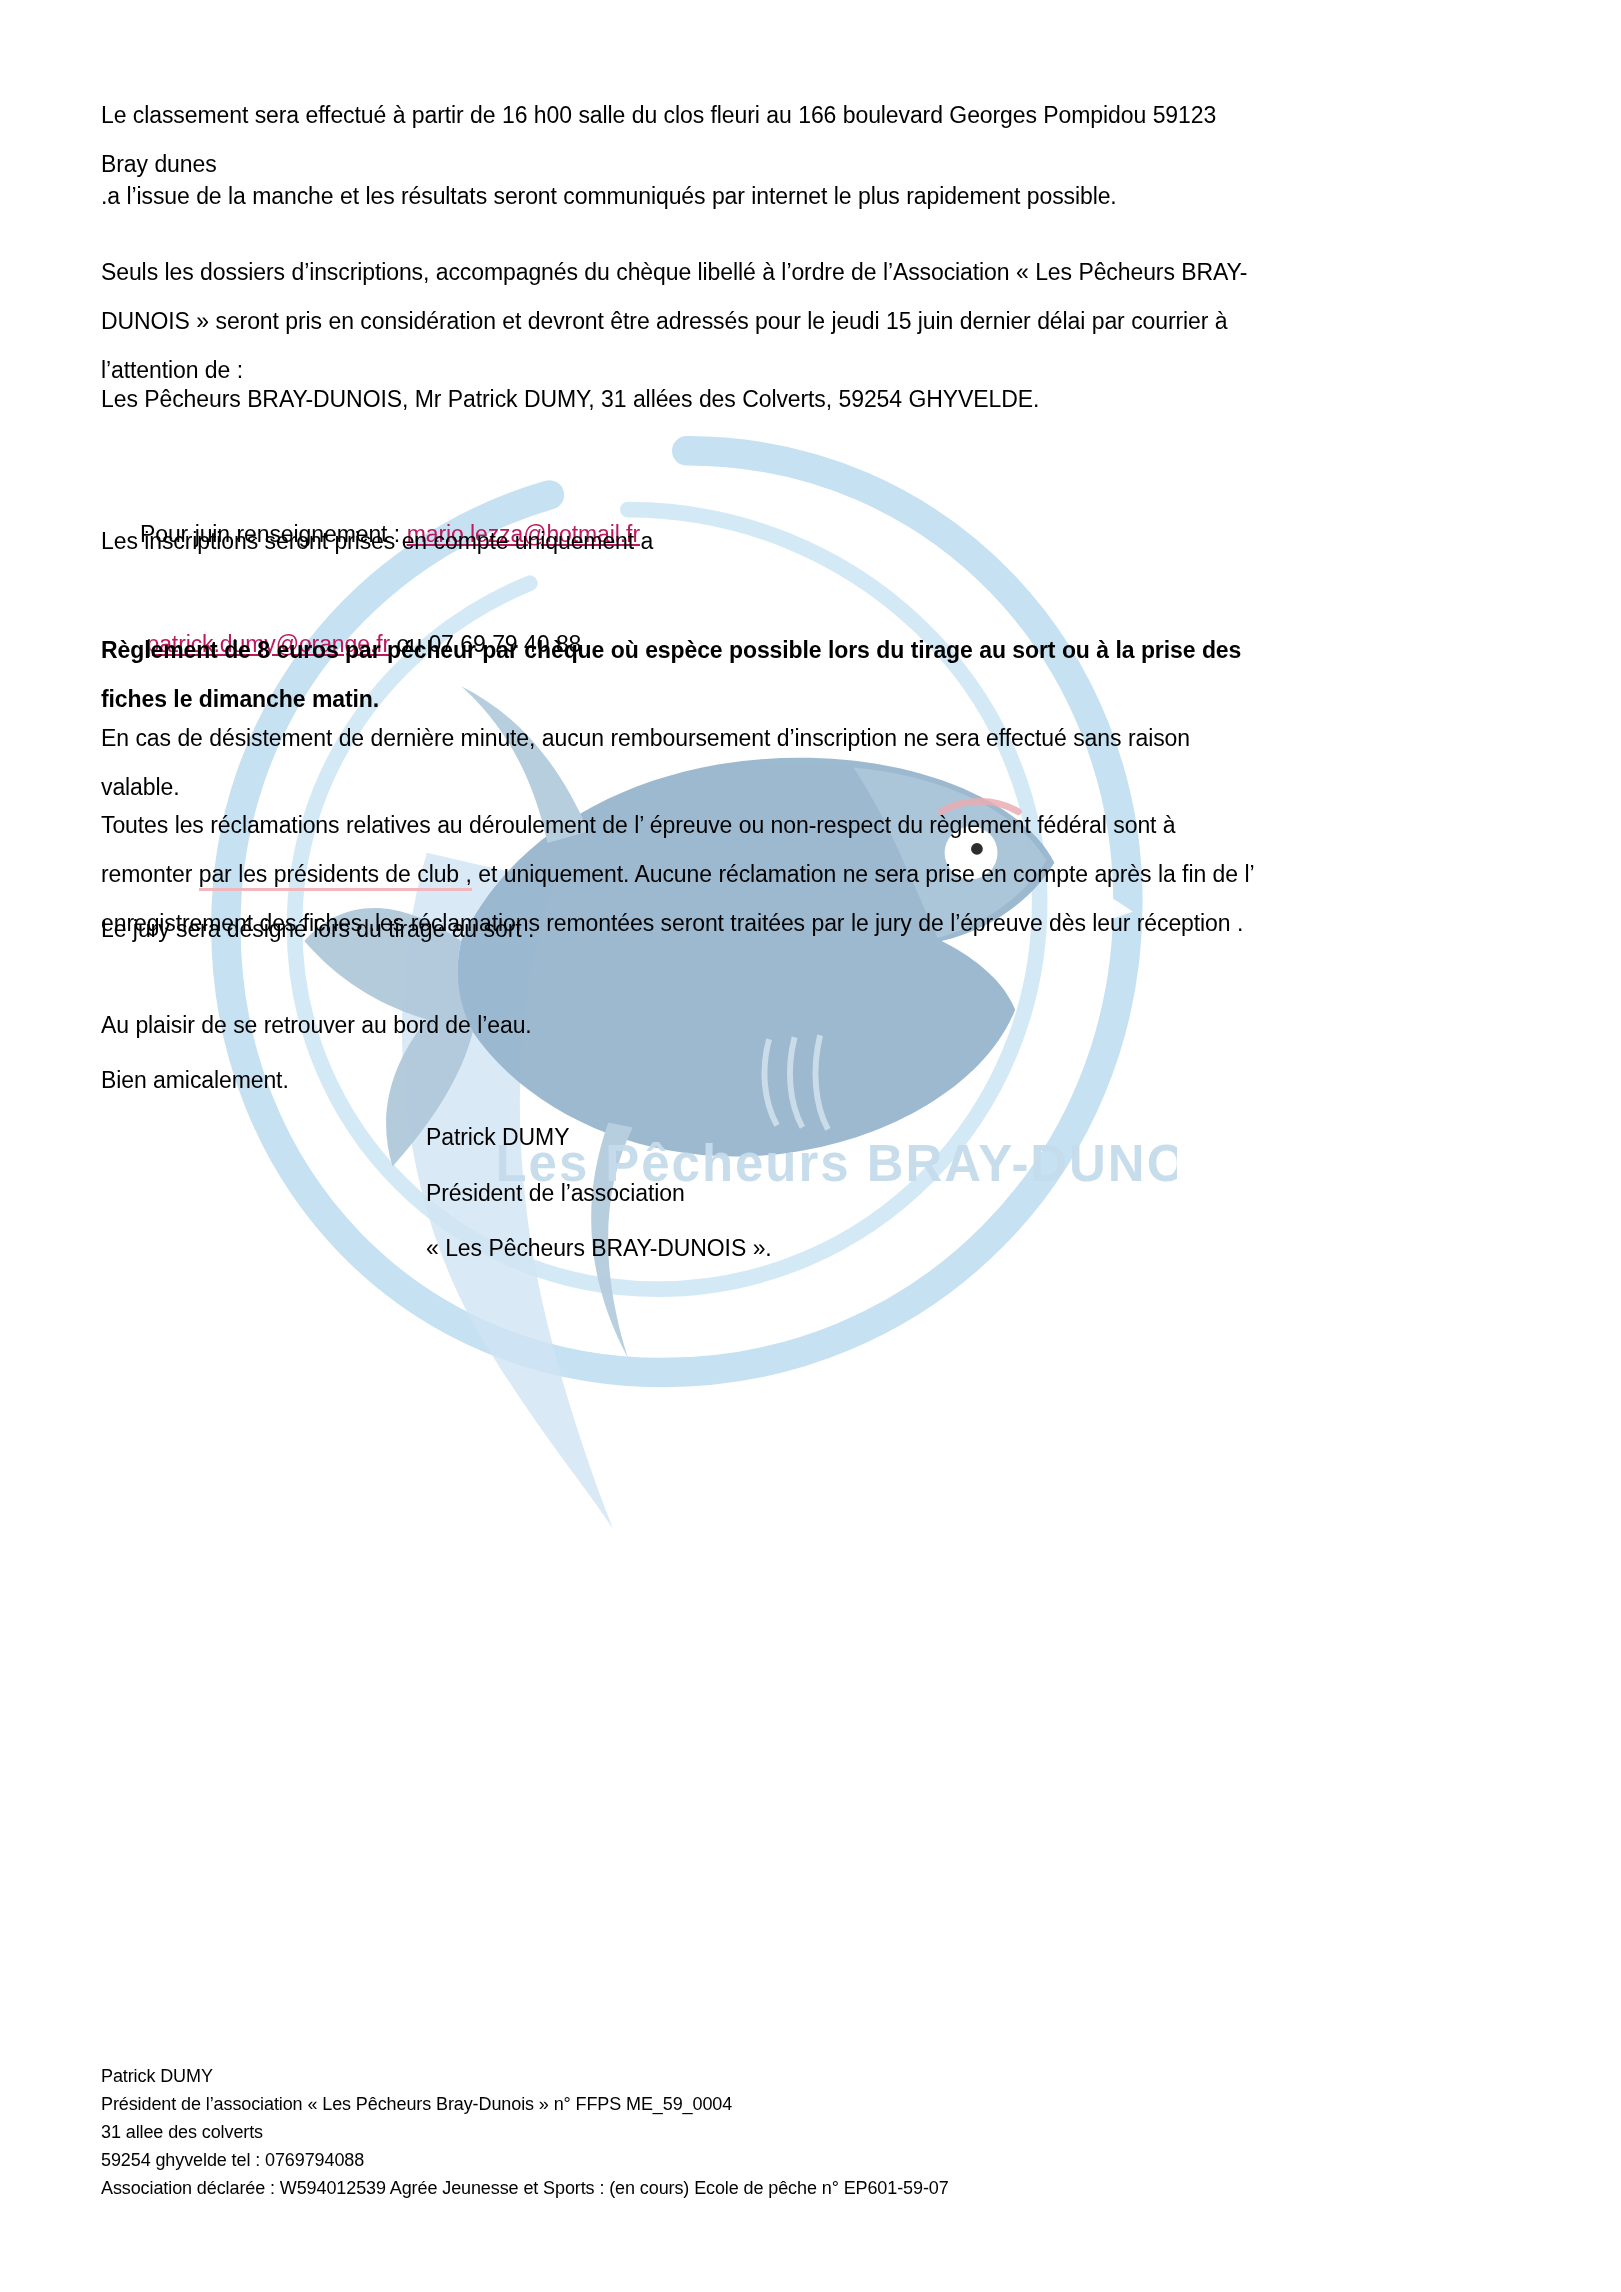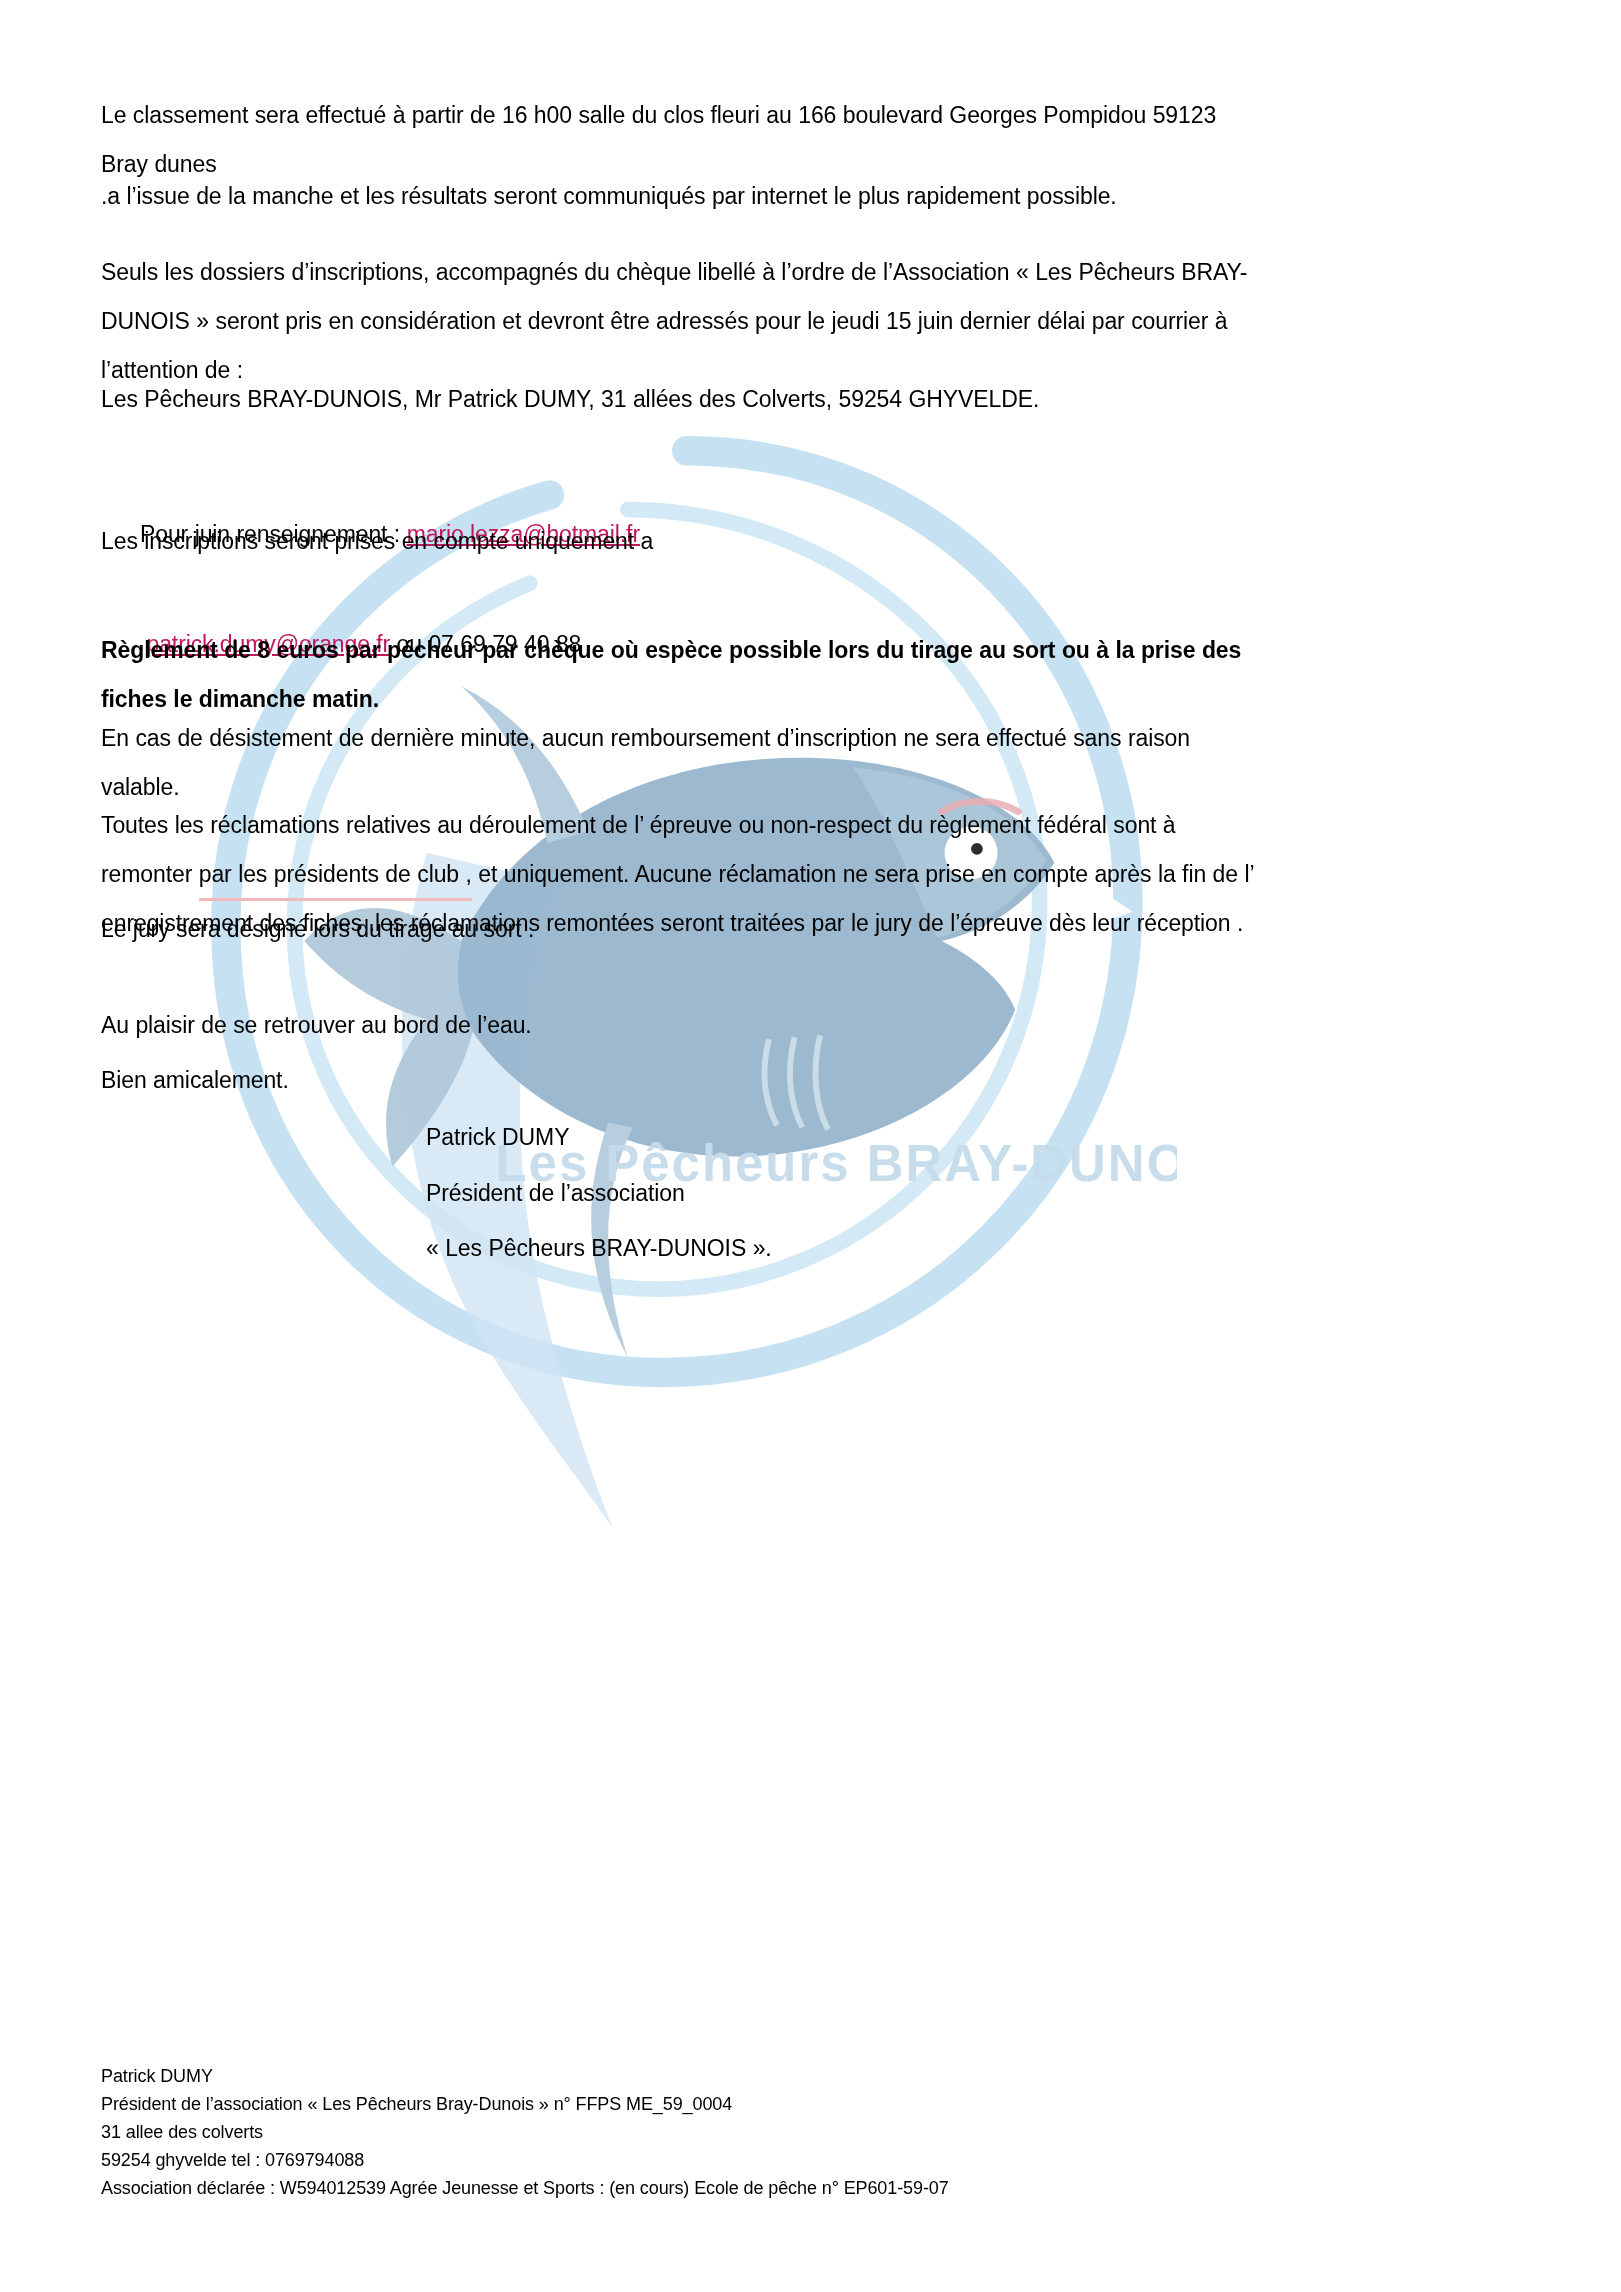--- a/index.html
+++ b/index.html
@@ -55,21 +55,21 @@
     left: 426px;
     width: 882px;
   }
   a.maillink {
     color: #be185d;
     text-decoration: underline;
     text-underline-offset: 2px;
   }
   .redunder {
     border-bottom: 3.9px solid #f2b6bd;
-    padding-bottom: 11px;
+    padding-bottom: 1px;
   }
 
   
   #footer {
     position: absolute;
     left: 101px;
     top: 2062px;
     width: 1274px;
     z-index: 2;
     font-size: 18px;

